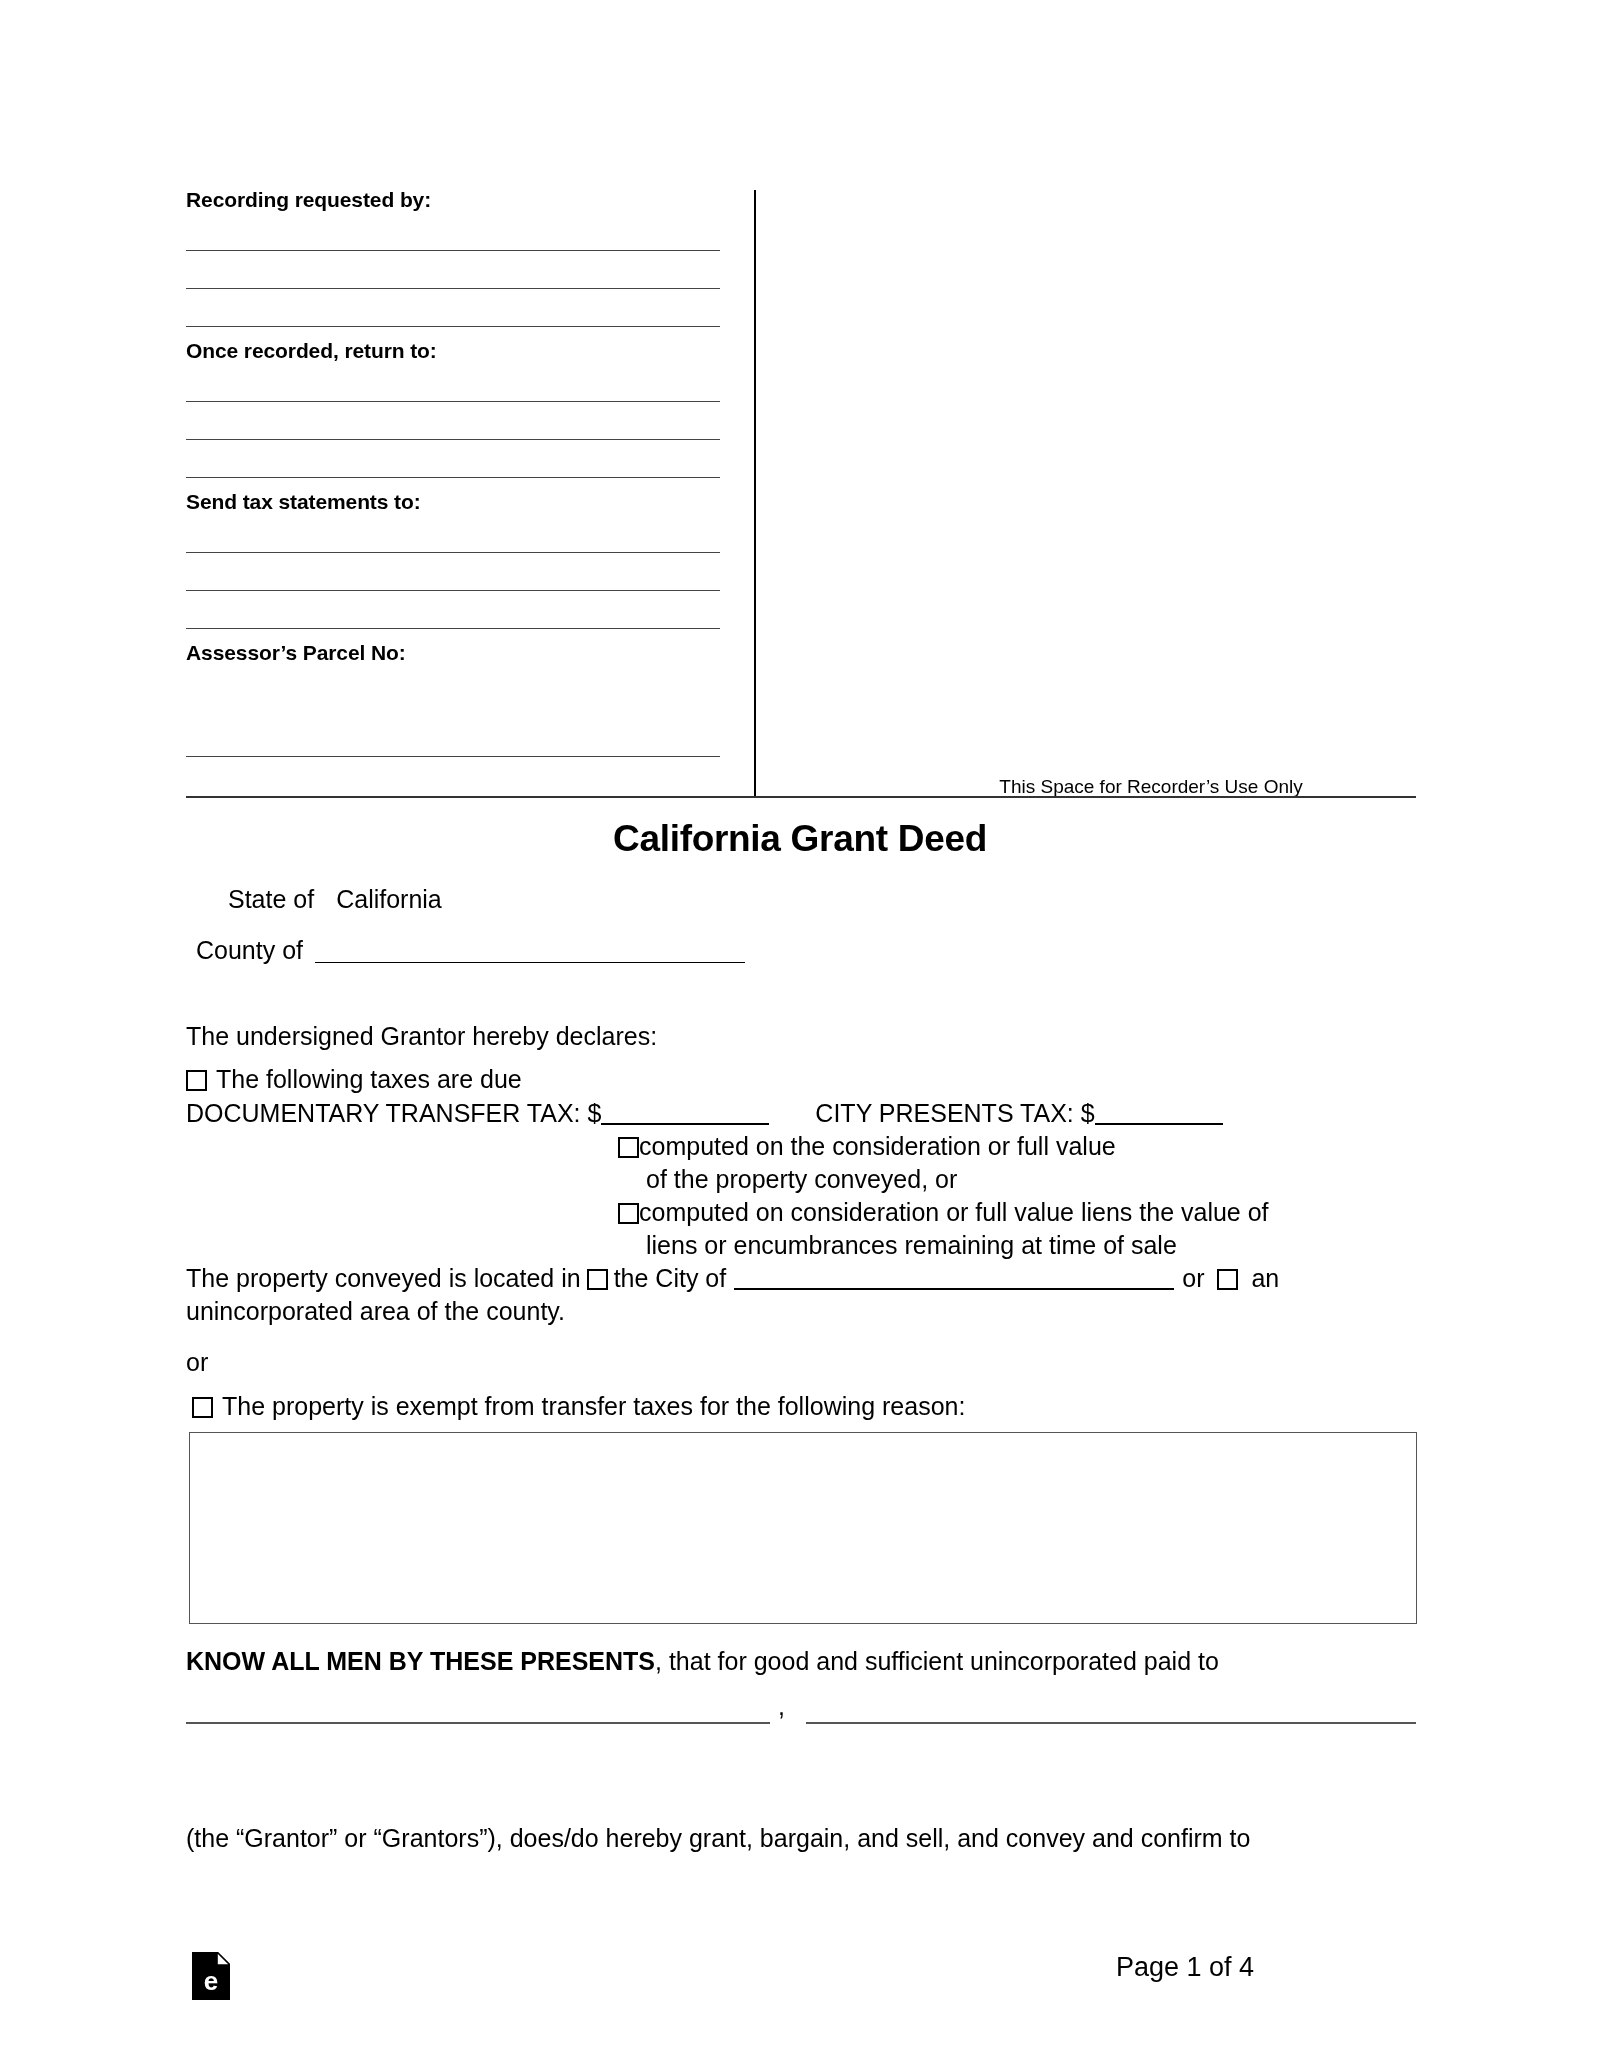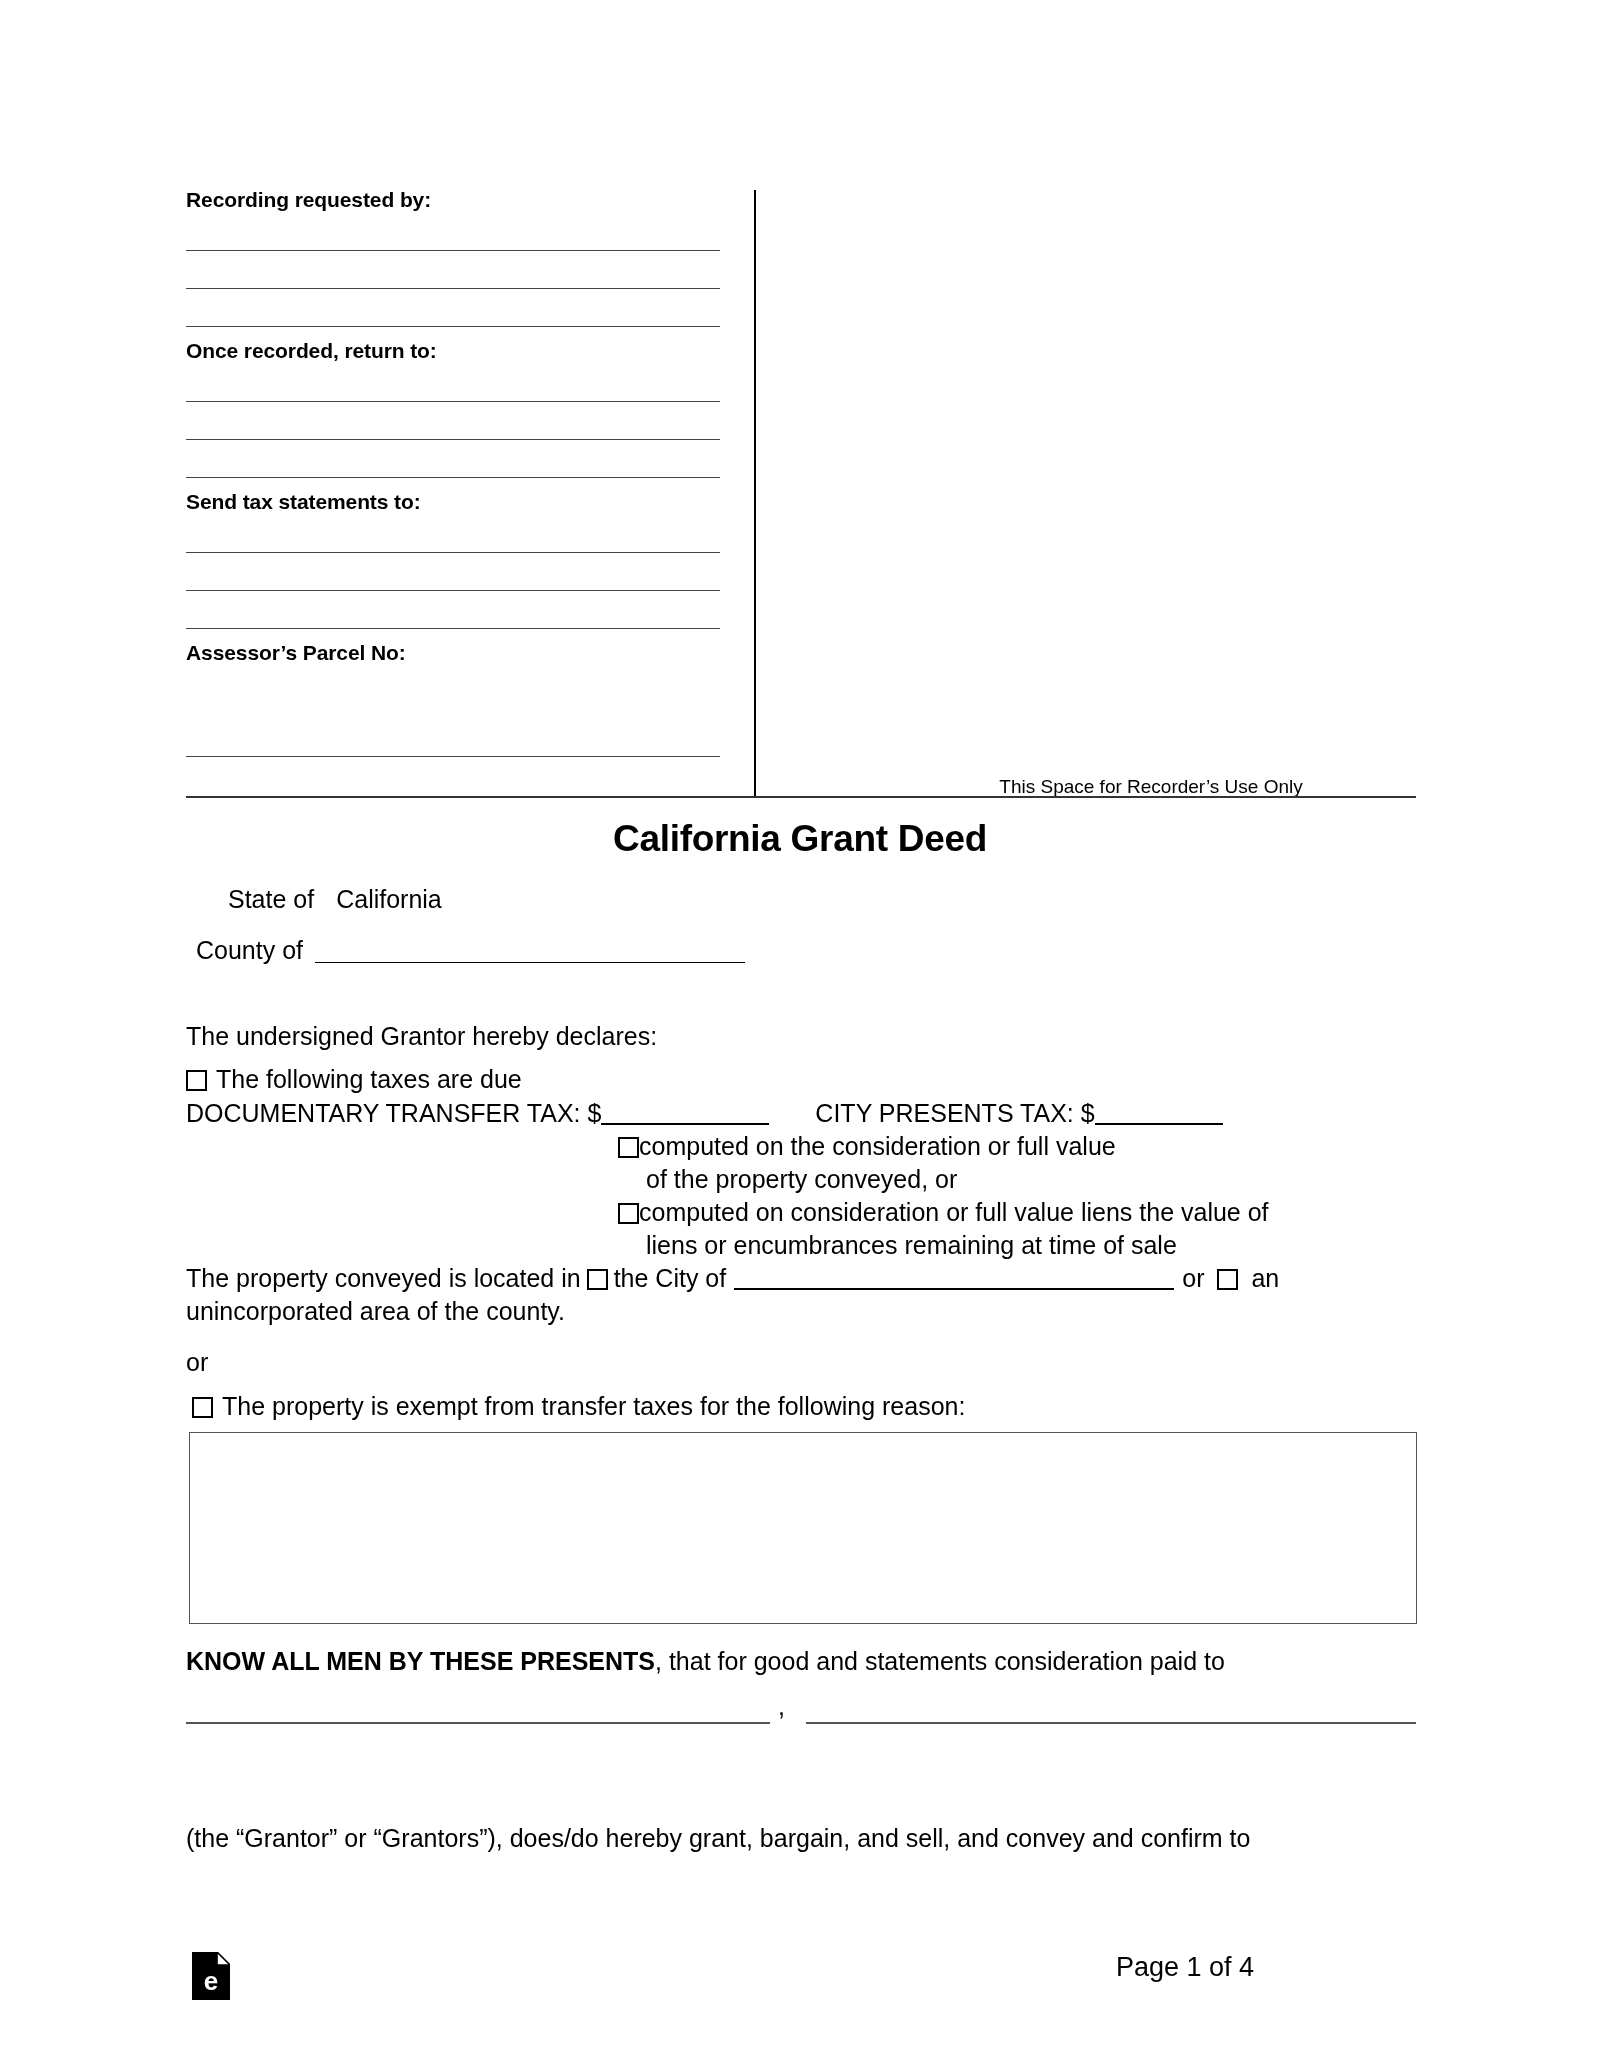--- a/index.html
+++ b/index.html
@@ -322,21 +322,21 @@
 
   <div class="body-text or-line">or</div>
 
   <div class="body-text exempt-line">
     <span class="cb"></span><span>The property is exempt from transfer taxes for the following reason:</span>
   </div>
 
   <div class="exempt-box"></div>
 
   <div class="body-text know-line">
-    <b>KNOW ALL MEN BY THESE PRESENTS</b><span>, that for good and statements consideration paid to</span>
+    <b>KNOW ALL MEN BY THESE PRESENTS</b><span>, that for good and sufficient unincorporated paid to</span>
   </div>
 
   <div class="grantor-rule-a"></div>
   <div class="grantor-comma">,</div>
   <div class="grantor-rule-b"></div>
 
 
   <div class="body-text grantor-decl">(the “Grantor” or “Grantors”), does/do hereby grant, bargain, and sell, and convey and confirm to</div>
 
   <div class="footer-logo">

